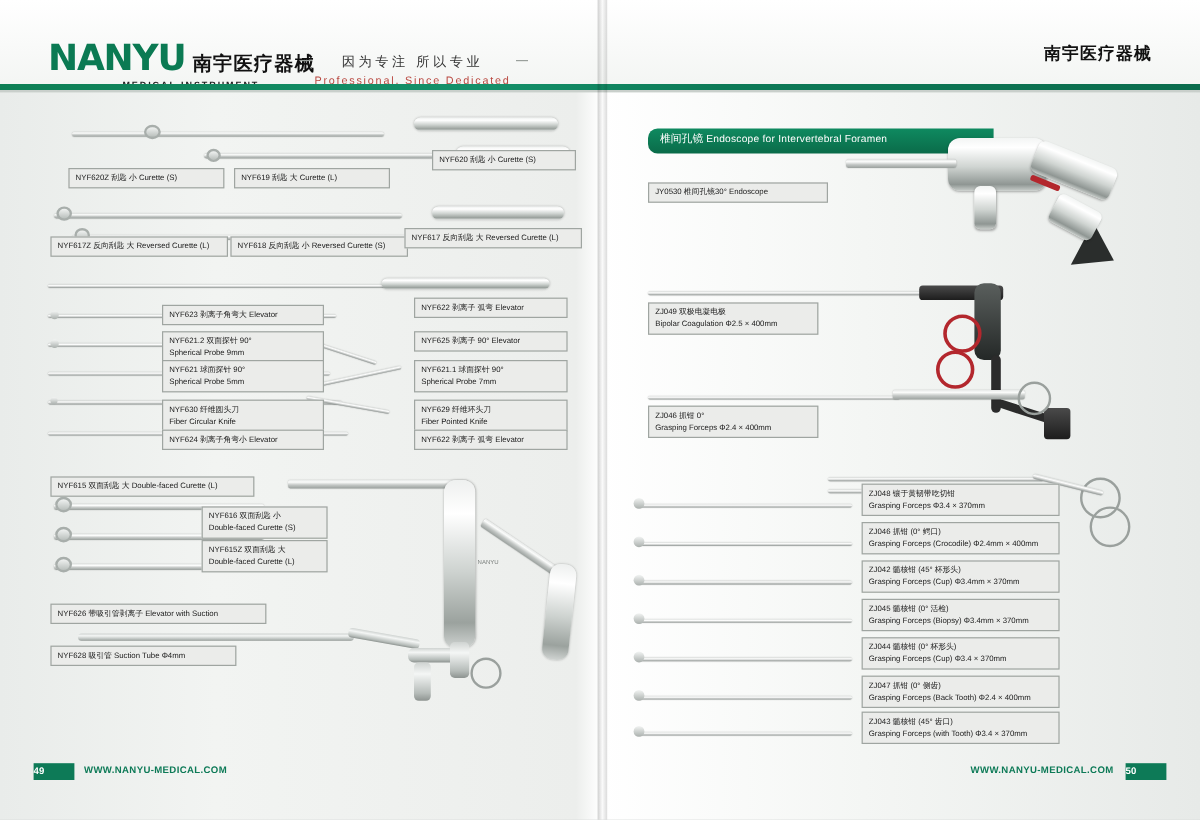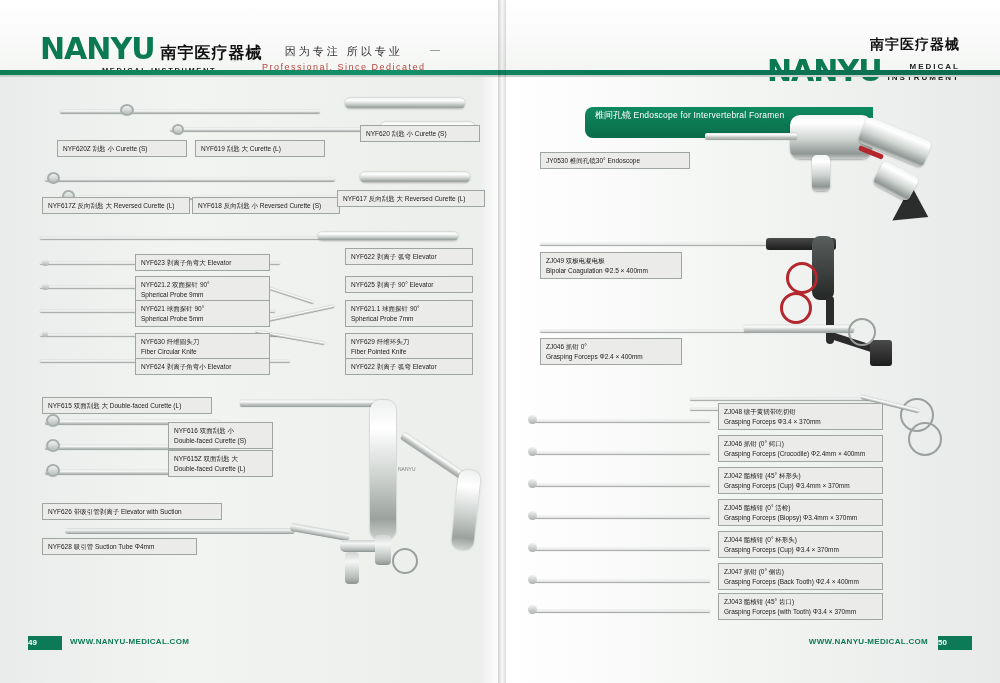--- a/index.html
+++ b/index.html
@@ -73,24 +73,24 @@
     position:absolute;background:#ebecea;border:1px solid #9fa5a1;
     font-size:6.5px;color:#1a1a1a;line-height:9px;padding:3px 5px;
     box-sizing:border-box;white-space:nowrap;
   }
   .lbl .cn{font-size:6.5px;}
   .lbl .en{font-size:6.5px;}
   .lbl.two{line-height:9.5px;}
 
   
   .banner{
-    position:absolute;height:31px;border-radius:8px 0 0 8px;
+    position:absolute;height:21px;border-radius:8px 0 0 8px;
     background:linear-gradient(to bottom,#0f8a60,#0a6b49);
     color:#fff;font-size:9px;line-height:16px;padding:0 12px 0 10px;
-    box-sizing:border-box;white-space:nowrap;margin-left:45px;
+    box-sizing:border-box;white-space:nowrap;
   }
   .banner .en{font-size:8.5px;letter-spacing:.2px;}
 
   
   .rod{
     position:absolute;border-radius:2px;
     background:linear-gradient(to bottom,#e7e9e8 0%,#fbfcfb 25%,#c3c7c5 60%,#9aa09d 100%);
     box-shadow:0 0 1px rgba(0,0,0,.35);
   }
   .rod.thin{
@@ -144,27 +144,20 @@
 
     <div class="slog-line" style="left:250px;width:10px;"></div>
     <div class="slog-line" style="left:430px;width:10px;"></div>
     <div class="slogan">
       <div class="cn">因为专注  所以专业</div>
       <div class="en">Professional, Since Dedicated</div>
     </div>
 
     <div class="rtitle">
       <div class="cn">南宇医疗器械</div>
-      <div class="rlogo-row">
-        <span class="nanyu-word">NANYU</span>
-        <span class="rtitle-sub" style="margin-left:6px;margin-bottom:3px;">
-          <span style="display:block">MEDICAL</span>
-          <span style="display:block">INSTRUMENT</span>
-        </span>
-      </div>
     </div>
 
     <div class="hdr-rule"></div>
     <div class="hdr-rule2"></div>
   </div>
 
   <div class="gutter"></div>
 
   <div class="rod" style="left:60px;top:110px;width:260px;height:4px;"></div>
   <div class="tipcur" style="left:120px;top:104px;width:10px;height:8px;"></div>

